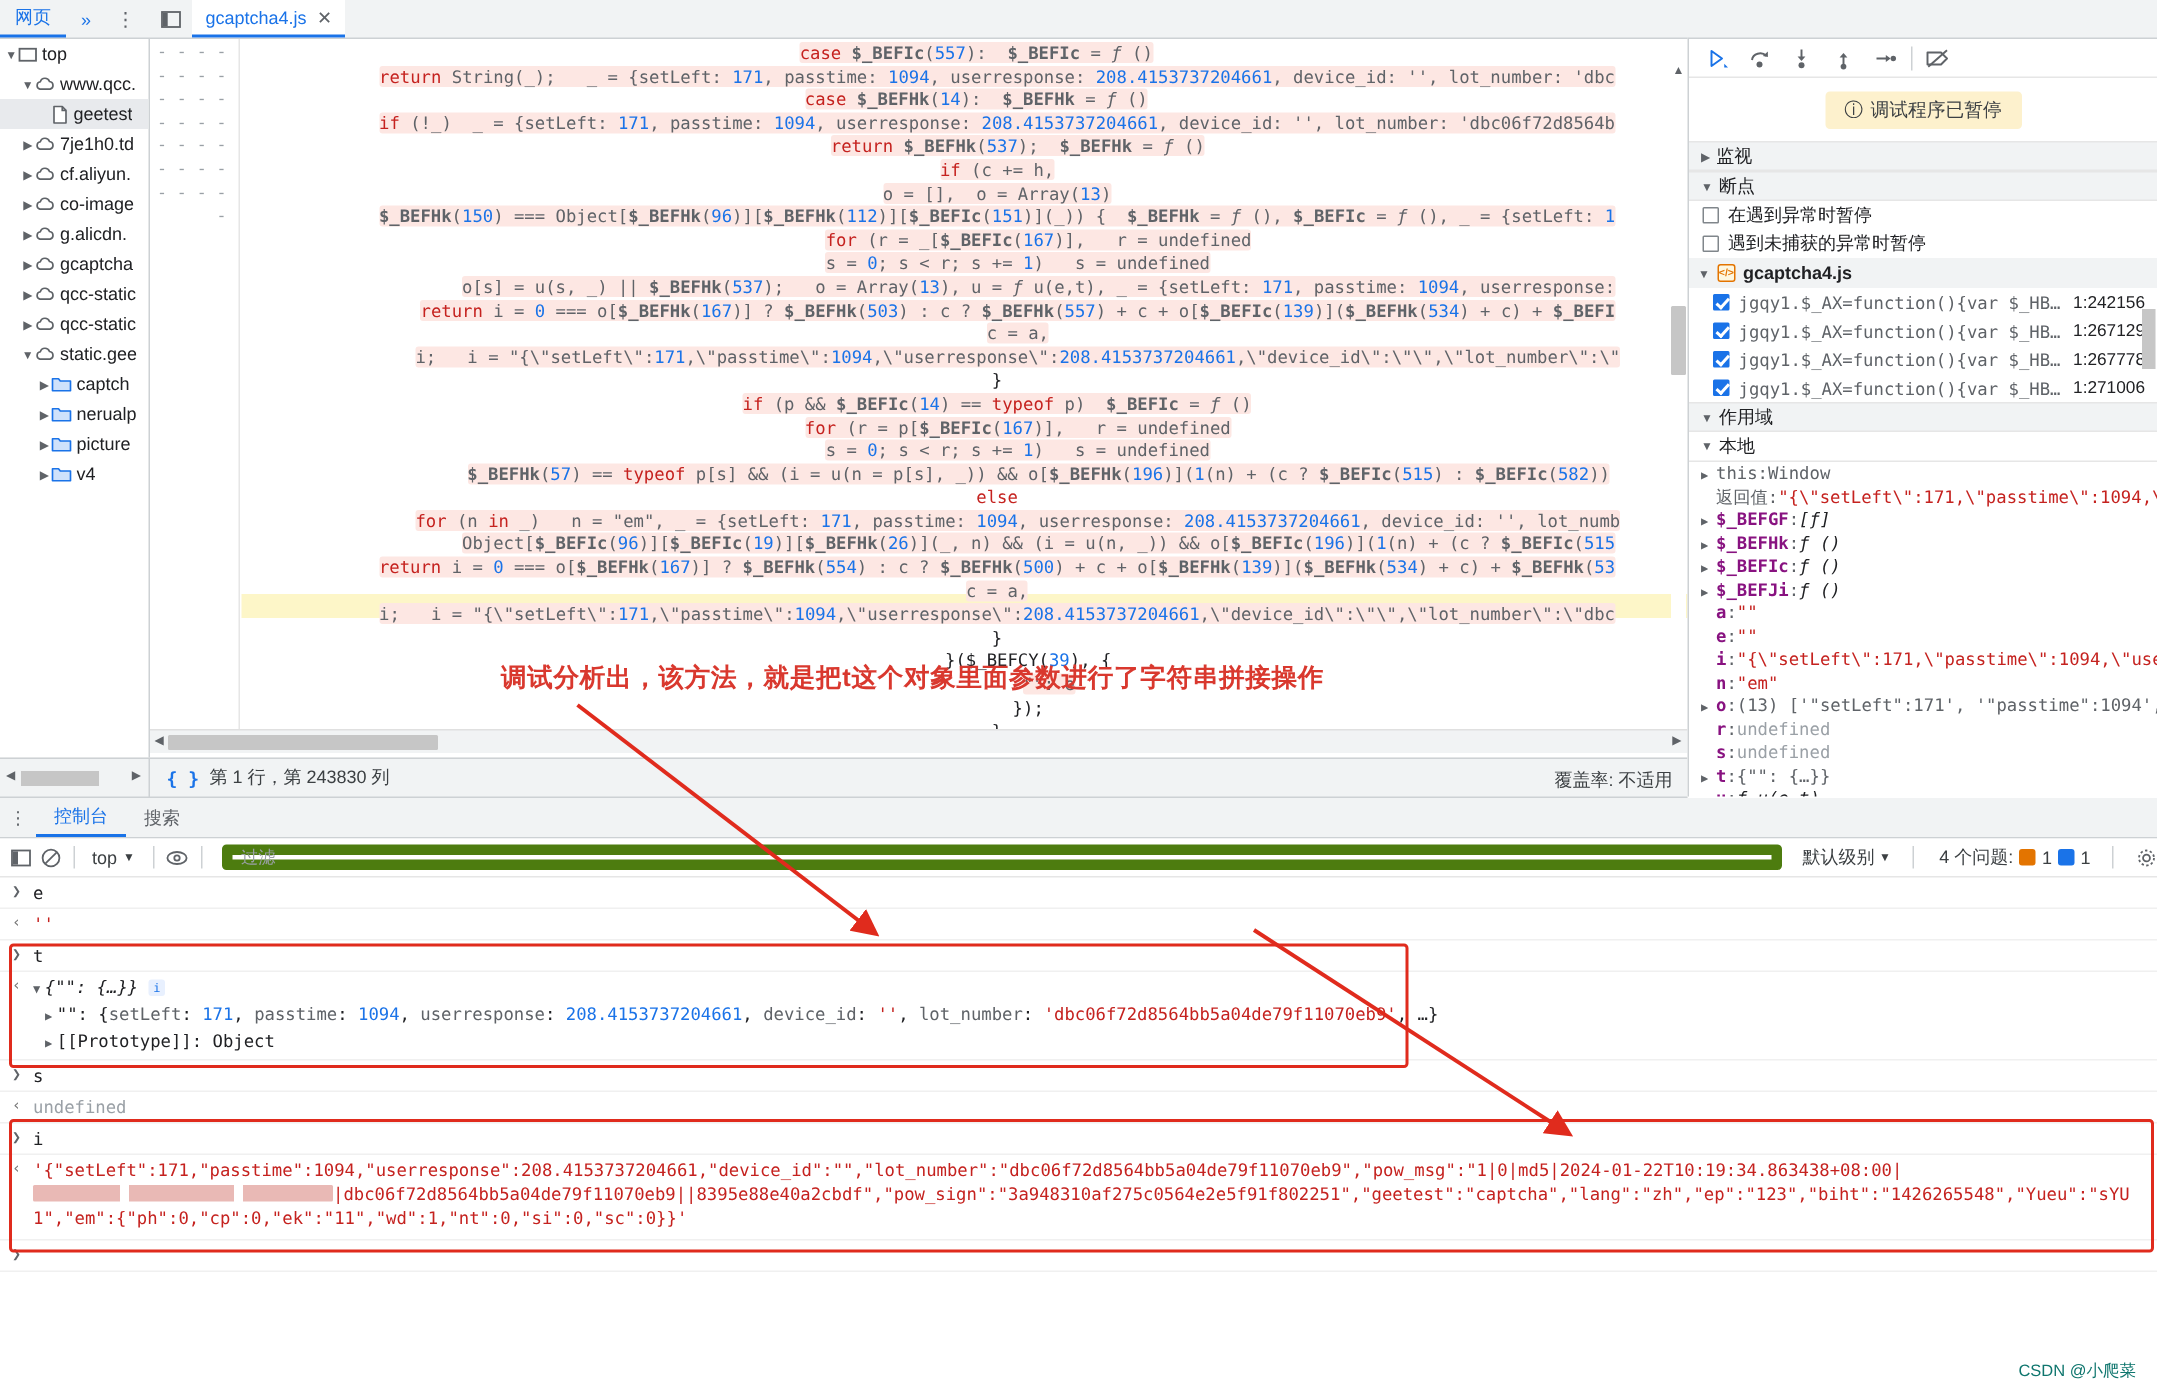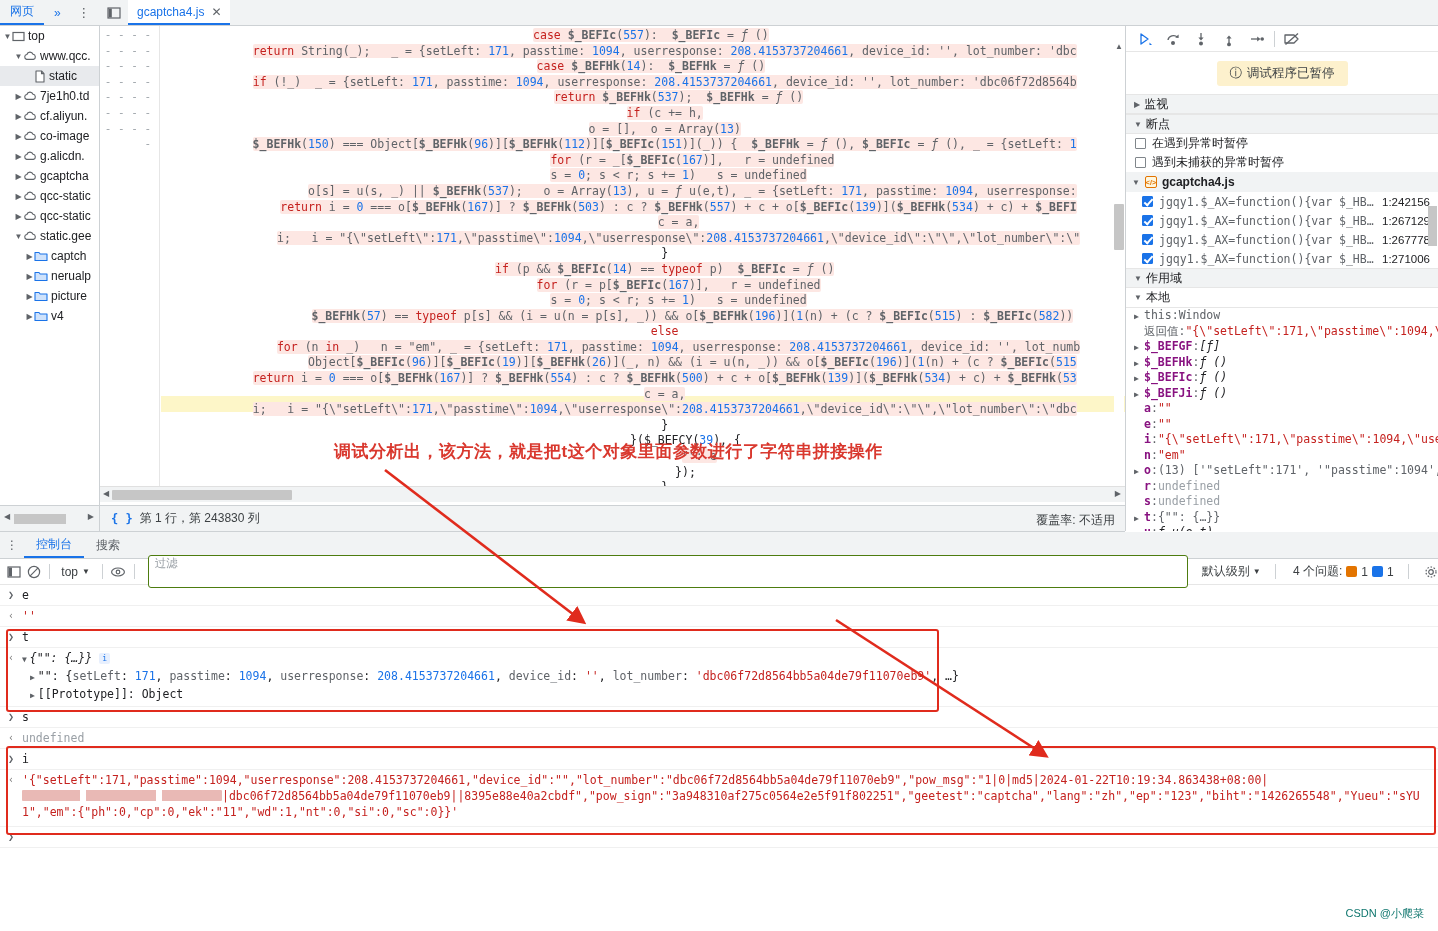--- a/index.html
+++ b/index.html
@@ -94,21 +94,21 @@
 
   
   #console{position:absolute;left:0;top:532px;width:1438px;height:399px;background:#fff;box-sizing:border-box;}
   #ctabs{height:27px;background:#f1f3f4;border-bottom:1px solid #cdd1d4;display:flex;align-items:stretch;box-sizing:border-box;}
   #ctabs .kebab{width:24px;display:flex;align-items:center;justify-content:center;color:#5f6368;}
   .ctab{display:flex;align-items:center;padding:0 12px;font-size:12px;color:#5f6368;box-sizing:border-box;}
   .ctab.active{color:#1a73e8;border-bottom:2px solid #1a73e8;}
   #cfilter{height:26px;background:#fff;border-bottom:1px solid #e6e6e6;display:flex;align-items:center;gap:6px;padding-left:7px;box-sizing:border-box;}
   .cico{width:22px;height:22px;display:flex;align-items:center;justify-content:center;color:#5f6368;}
   .ctxsel{display:flex;align-items:center;gap:4px;font-size:12px;color:#3c4043;padding:0 4px;}
-  #filterbox{flex:0 0 auto;width:1040px;height:33px;border:1px solid #4d7c0f;border-radius:3px;background:#fff;display:flex;padding:0 6px;color:#9aa0a6;font-size:11.5px;box-sizing:border-box;margin-left:5px;}
+  #filterbox{flex:0 0 auto;width:1040px;height:17px;border:7px solid #4d7c0f;border-radius:3px;background:#fff;display:flex;align-items:center;padding:0 6px;color:#9aa0a6;font-size:11.5px;box-sizing:border-box;margin-left:5px;}
   .levelsel{display:flex;align-items:center;gap:3px;font-size:12px;color:#3c4043;margin-left:8px;white-space:nowrap;}
   .issues{display:flex;align-items:center;gap:4px;font-size:12px;color:#3c4043;margin-left:10px;white-space:nowrap;}
   .badge-e{width:11px;height:11px;background:#e37400;border-radius:2px;display:inline-block;}
   .badge-i{width:11px;height:11px;background:#1a73e8;border-radius:2px;display:inline-block;}
   .gear{margin-left:8px;color:#5f6368;}
 
   .cline{display:flex;align-items:flex-start;padding:2px 0 2px 8px;border-bottom:1px solid #f0f0f0;font-family:"DejaVu Sans Mono","Liberation Mono",monospace;font-size:11.5px;line-height:16px;color:#202124;min-height:16px;box-sizing:border-box;}
   .cline .chev{width:14px;color:#5f6368;flex:0 0 auto;font-size:10px;}
   .cline .chevb{width:14px;color:#7a7a7a;flex:0 0 auto;font-size:10px;}
   .cval{flex:1;white-space:pre-wrap;word-break:break-all;}
@@ -177,21 +177,21 @@
       <span class="tlabel">www.qcc.</span>
     </div>
     <div class="trow sel" style="padding-left: 25px;">
       <span class="tw"></span>
       <span class="tico">
         <svg width="12" height="13" viewBox="0 0 12 13">
           <path d="M2 1 L7.5 1 L10 3.6 L10 12 L2 12 Z" fill="#fff" stroke="#5f6368" stroke-width="1.1" stroke-linejoin="round"></path>
           <path d="M7.5 1 L7.5 3.6 L10 3.6" fill="none" stroke="#5f6368" stroke-width="1.1"></path>
         </svg>
       </span>
-      <span class="tlabel">static</span>
+      <span class="tlabel">geetest</span>
     </div>
     <div class="trow" style="padding-left: 14px;">
       <span class="tw">▶</span>
       <span class="tico">
         <svg width="14" height="12" viewBox="0 0 14 12">
           <path d="M3.6 9.4 A2.5 2.5 0 0 1 3.9 4.5 A3.2 3.2 0 0 1 10 4.3 A2.6 2.6 0 0 1 10.4 9.4 Z" fill="none" stroke="#5f6368" stroke-width="1.1"></path>
         </svg>
       </span>
       <span class="tlabel">7je1h0.td</span>
     </div>

